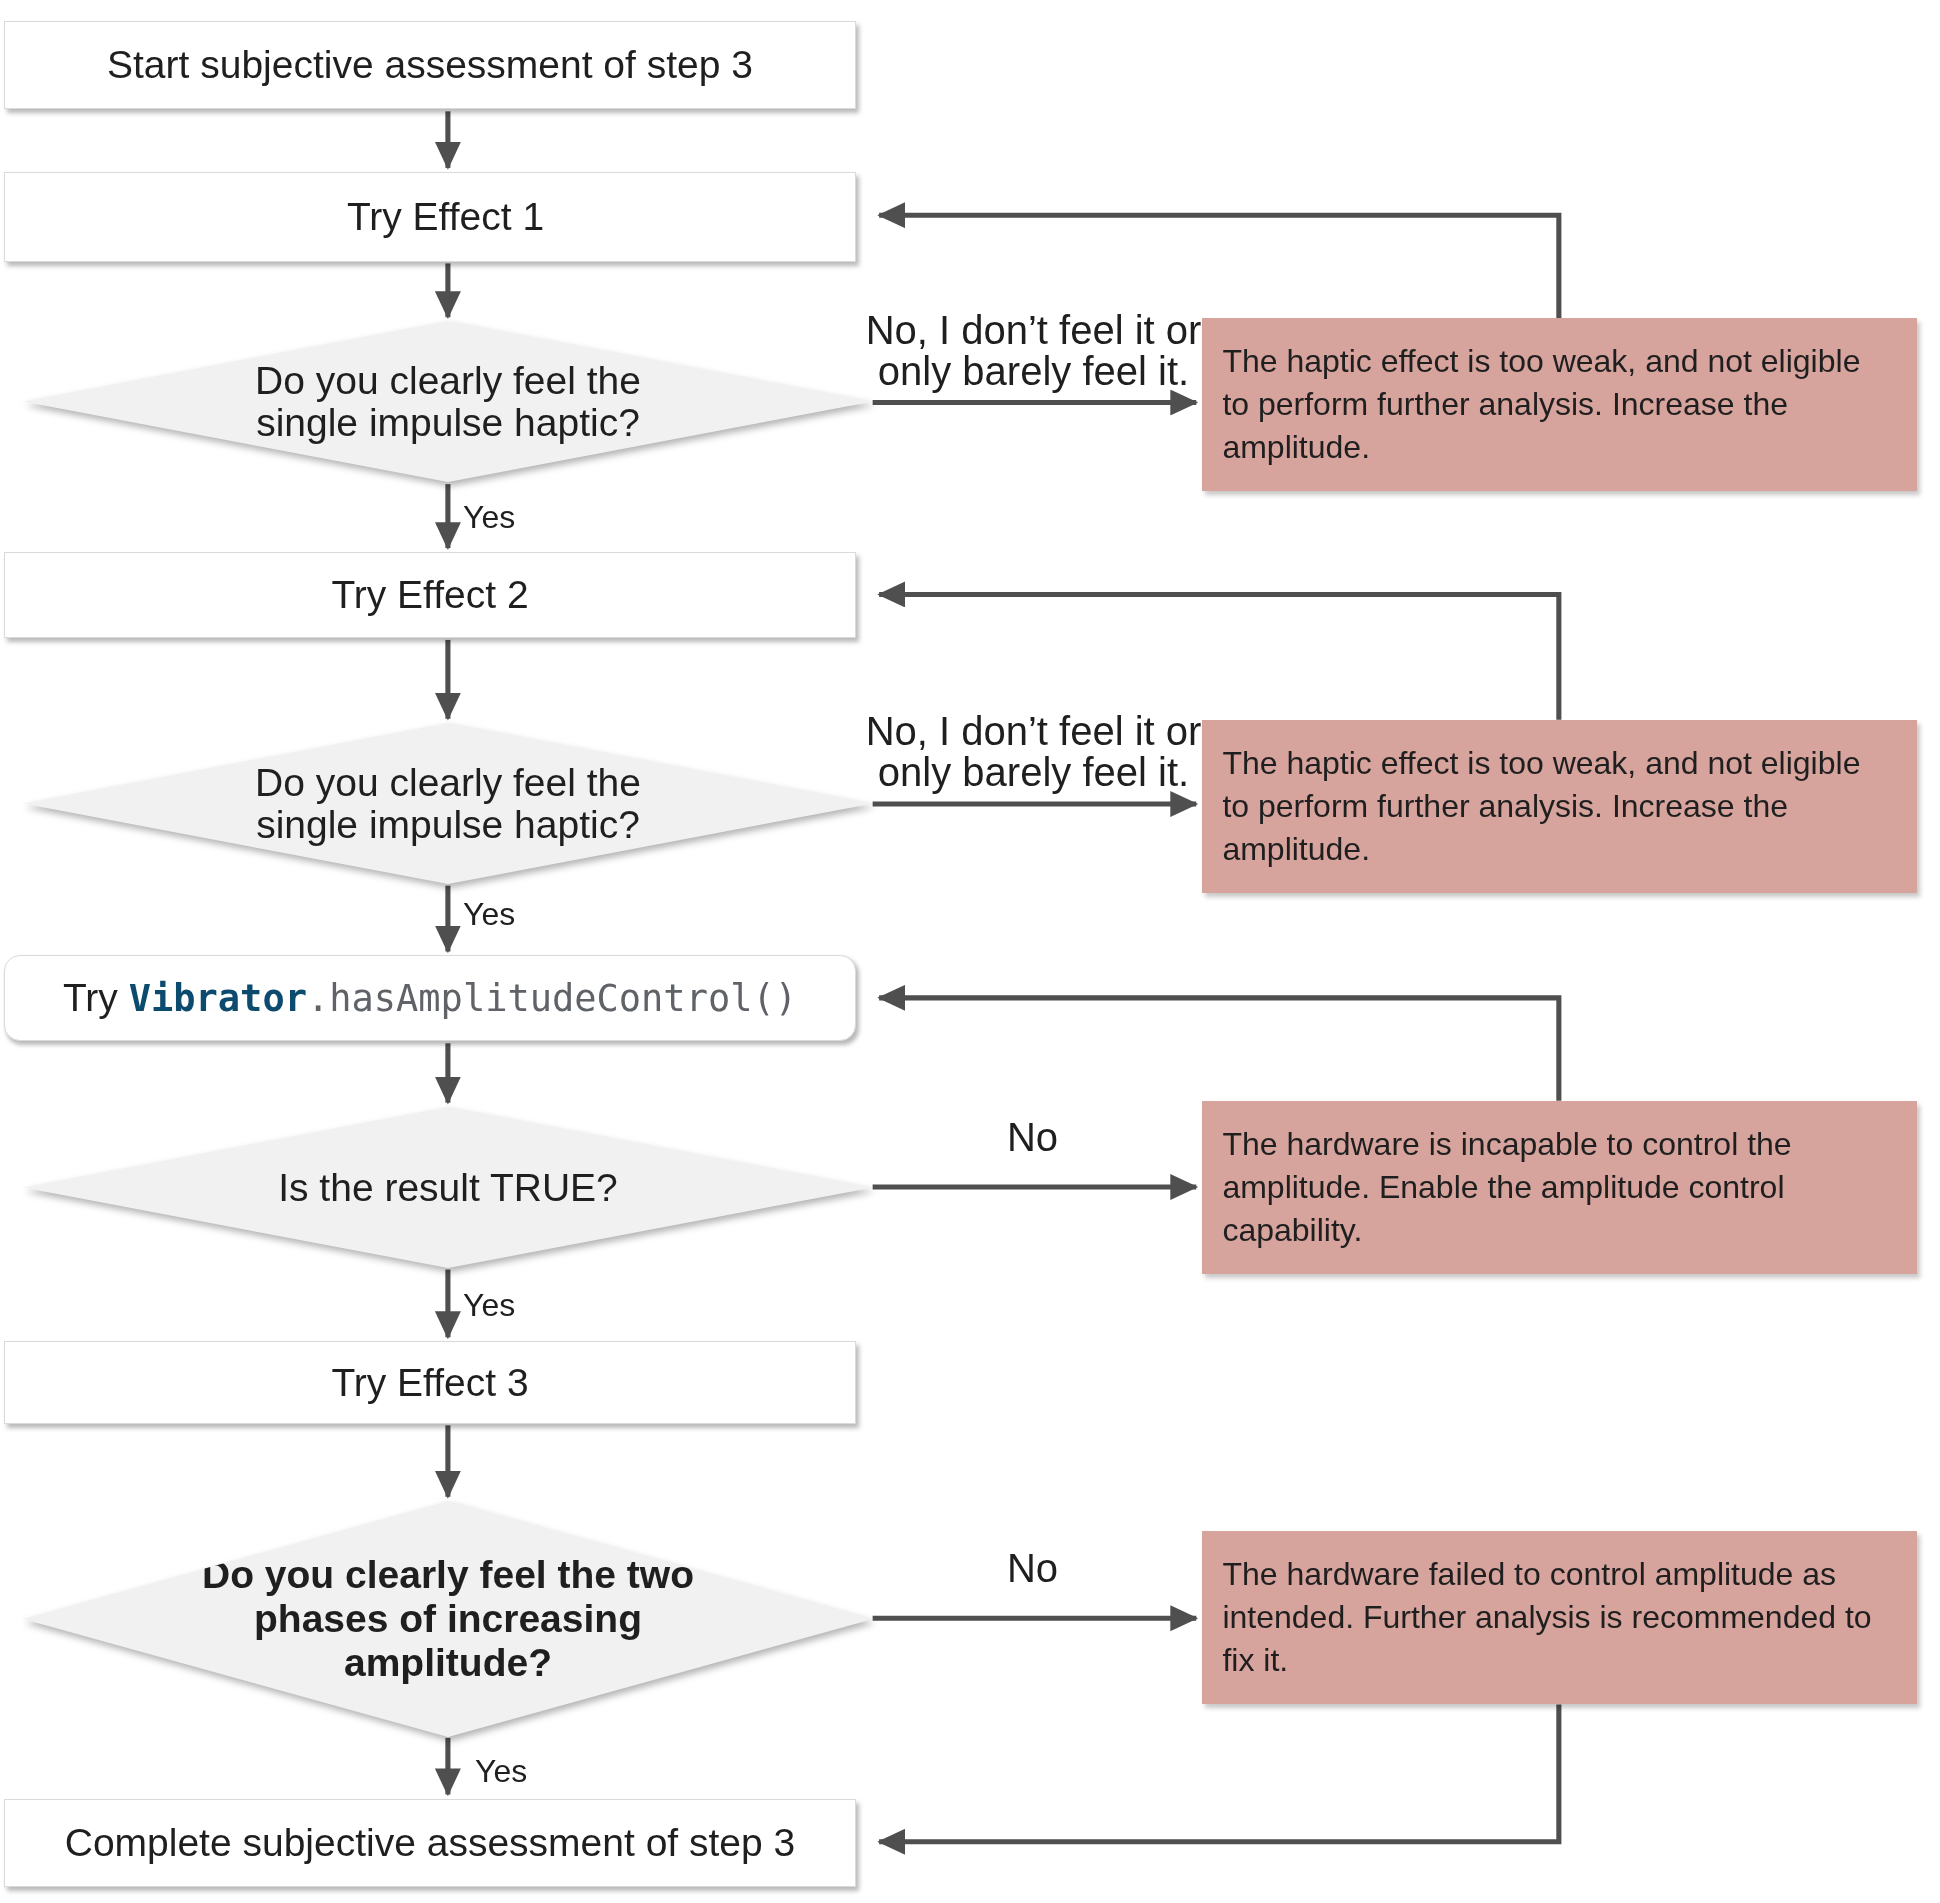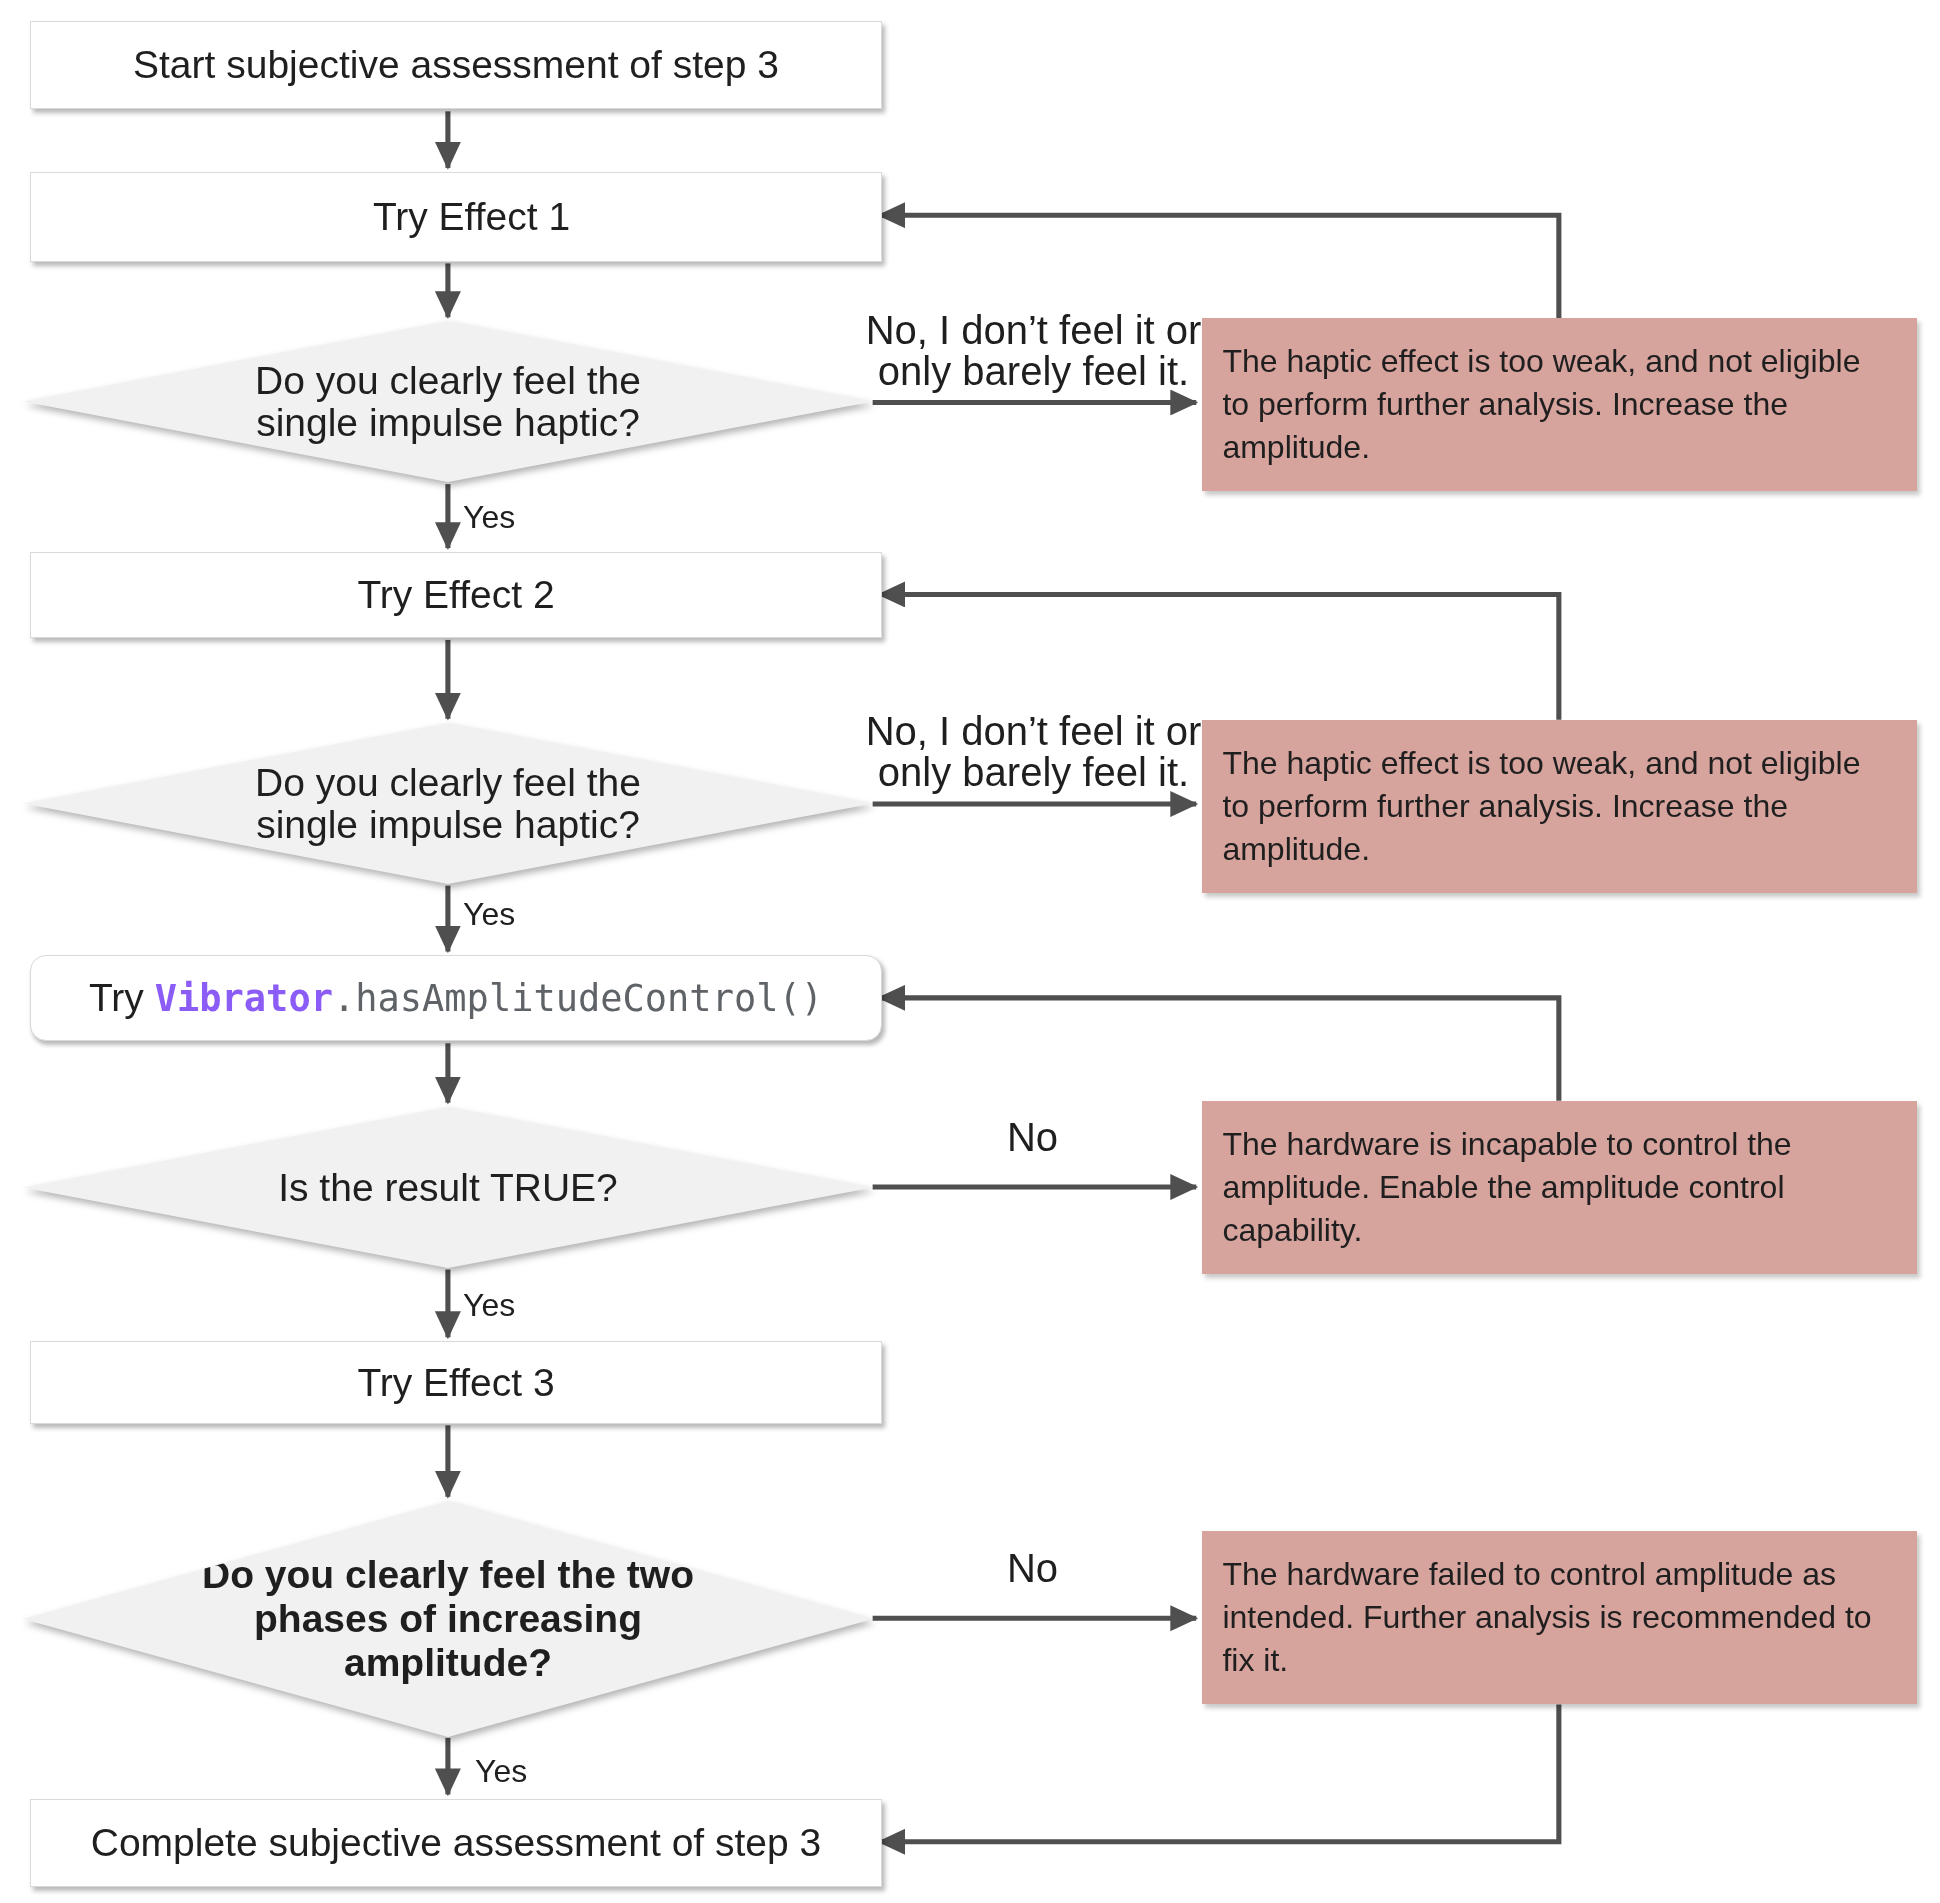--- a/index.html
+++ b/index.html
@@ -18,21 +18,21 @@
     width:1940px;height:1903px;
   }
   .edge{
     fill:none;
     stroke:#4f4f4f;
     stroke-width:5.5;
   }
   
   .node{
     position:absolute;
-    left:30px;
+    left:4px;
     width:852px;
     background:#ffffff;
     border:1.9px solid #dadada;
     box-shadow:2.8px 3.7px 4.6px rgba(0,0,0,0.28);
     display:flex;
     align-items:center;
     justify-content:center;
     font-size:39px;
     text-align:center;
     box-sizing:border-box;
@@ -85,21 +85,21 @@
     line-height:37px;
     white-space:nowrap;
   }
   
   .code-node{font-size:39px;border-radius:16px;}
   .api-prefix{margin-right:0.28em;}
   .api-class{
     font-family:"DejaVu Sans Mono", monospace;
     font-weight:bold;
     font-size:37px;
-    color:#8b5cf6;
+    color:#0c4a6e;
     text-align:center;
   }
   .api-rest{
     font-family:"DejaVu Sans Mono", monospace;
     font-size:37px;
     color:#5f6368;
   }
 </style>
 </head>
 <body>

